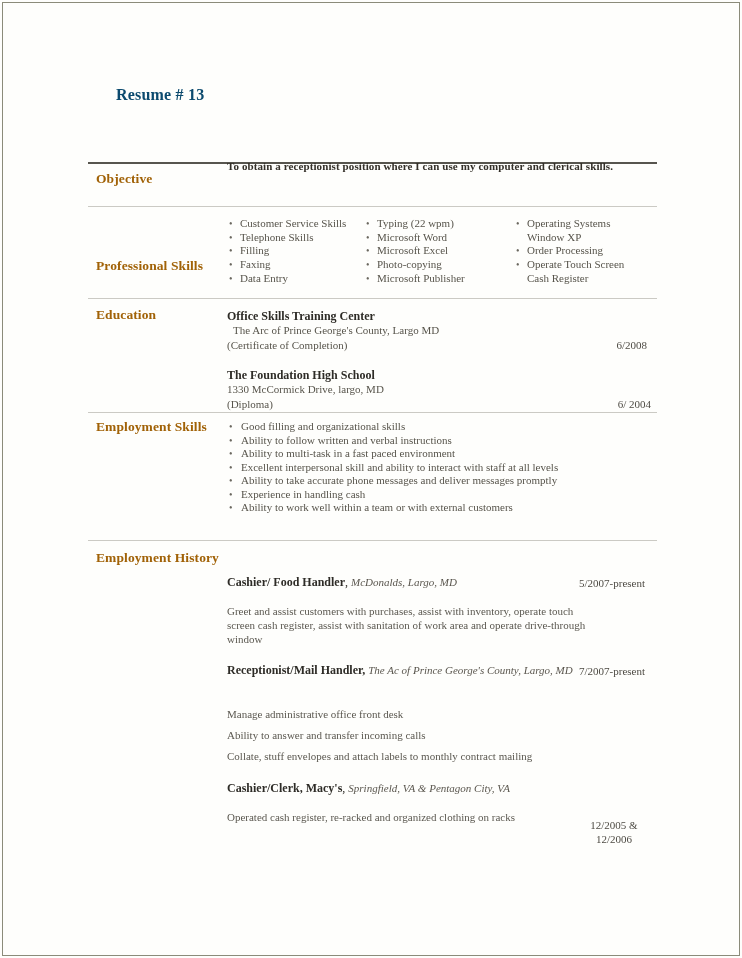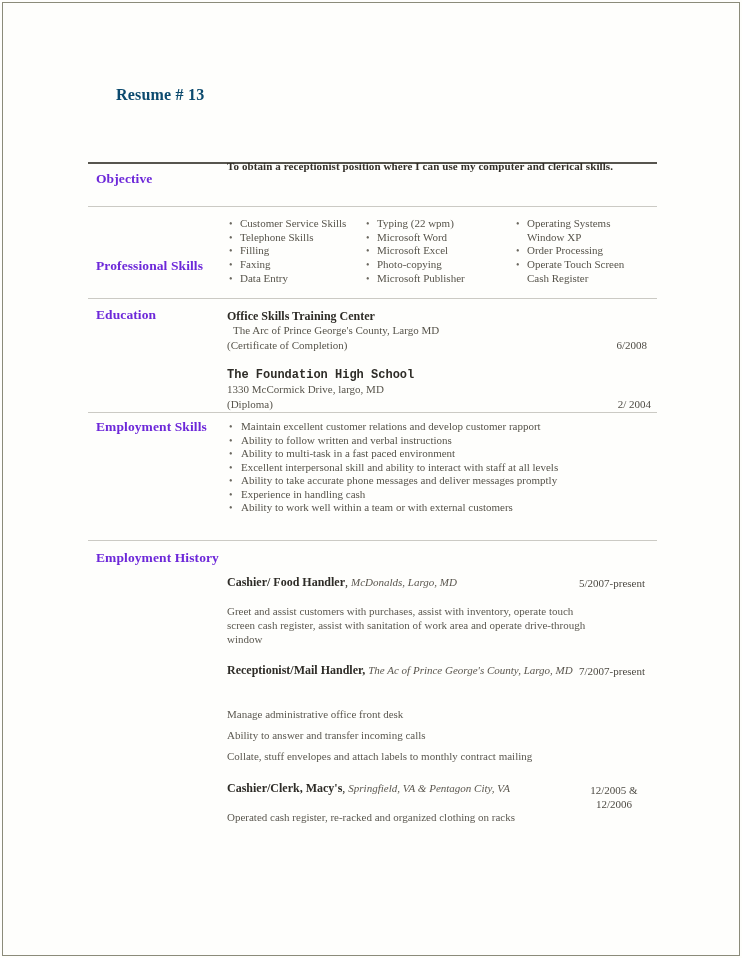--- a/index.html
+++ b/index.html
@@ -9,21 +9,21 @@
     font-family:"Liberation Serif","DejaVu Serif",serif;
     color:#55524a;
     position:relative;
     overflow:hidden;
   }
   .frame{position:absolute;inset:2px;border:1px solid #8b8b7a;pointer-events:none;}
   .abs{position:absolute;}
   .page-title{left:96px;top:86px;font-size:16px;font-weight:bold;color:#0c4a6e;letter-spacing:.2px;margin-left:20px;}
   .rule{left:88px;width:569px;background:#cbcac4;height:1px;}
   .rule.dark{background:#57554e;height:2px;}
-  .sec-label{left:96px;font-size:13.5px;font-weight:bold;color:#6d28d9;letter-spacing:.1px;}
+  .sec-label{left:96px;font-size:13.5px;font-weight:bold;color:#a16207;letter-spacing:.1px;}
   .objective-text{left:227px;width:420px;font-size:11px;font-weight:bold;color:#332f28;letter-spacing:.1px;}
   .skill-col{top:217px;font-size:11px;line-height:13.7px;color:#57544b;}
   .skill-col .item{position:relative;padding-left:13px;}
   .skill-col .item::before{content:"•";position:absolute;left:2px;top:0;font-size:10px;color:#6a675e;}
   .skill-col .line{display:block;}
   .edu-school{font-size:12px;font-weight:bold;color:#2e2c27;}
   .edu-line{font-size:11px;color:#57544b;}
   .edu-date{font-size:11px;color:#4e4b44;}
   .elist{left:227px;top:420px;font-size:11px;line-height:13.5px;color:#57544b;}
   .elist .item{position:relative;padding-left:14px;}
@@ -84,30 +84,30 @@
 
 <div class="abs rule" style="top:298px;"></div>
 
 <div class="abs sec-label" style="top:307px;">Education</div>
 
 <div class="abs edu-school" style="left:227px;top:309px;">Office Skills Training Center</div>
 <div class="abs edu-line" style="left:233px;top:324px;">The Arc of Prince George's County, Largo MD</div>
 <div class="abs edu-line" style="left:227px;top:339px;">(Certificate of Completion)</div>
 <div class="abs edu-date" style="right:95px;top:339px;">6/2008</div>
 
-<div class="abs edu-school" style="left:227px;top:368px;font-family:Liberation Mono, monospace;">The Foundation High School</div>
+<div class="abs edu-school" style="left:227px;top:368px;">The Foundation High School</div>
 <div class="abs edu-line" style="left:227px;top:383px;">1330 McCormick Drive, largo, MD</div>
 <div class="abs edu-line" style="left:227px;top:398px;">(Diploma)</div>
-<div class="abs edu-date" style="right:91px;top:398px;">2/ 2004</div>
+<div class="abs edu-date" style="right:91px;top:398px;">6/ 2004</div>
 
 <div class="abs rule" style="top:412px;"></div>
 
 <div class="abs sec-label" style="top:419px;">Employment Skills</div>
 <div class="abs elist">
-  <div class="item">Maintain excellent customer relations and develop customer rapport</div>
+  <div class="item">Good filling and organizational skills</div>
   <div class="item">Ability to follow written and verbal instructions</div>
   <div class="item">Ability to multi-task in a fast paced environment</div>
   <div class="item">Excellent interpersonal skill and ability to interact with staff at all levels</div>
   <div class="item">Ability to take accurate phone messages and deliver messages promptly</div>
   <div class="item">Experience in handling cash</div>
   <div class="item">Ability to work well within a team or with external customers</div>
 </div>
 
 <div class="abs rule" style="top:540px;"></div>
 
@@ -117,17 +117,17 @@
 <div class="abs job-date" style="left:579px;top:577px;">5/2007-present</div>
 <div class="abs job-desc" style="top:597px;width:368px;">Greet and assist customers with purchases, assist with inventory, operate touch screen cash register, assist with sanitation of work area and operate drive-through window</div>
 
 <div class="abs job-title-line" style="top:663px;"><span class="jt">Receptionist/Mail Handler,</span><span class="jsep"> </span><span class="jco">The Ac of Prince George's County, Largo, MD</span></div>
 <div class="abs job-date" style="left:579px;top:665px;">7/2007-present</div>
 <div class="abs job-desc" style="top:700px;width:380px;">Manage administrative office front desk</div>
 <div class="abs job-desc" style="top:721px;width:380px;">Ability to answer and transfer incoming calls</div>
 <div class="abs job-desc" style="top:742px;width:380px;">Collate, stuff envelopes and attach labels to monthly contract mailing</div>
 
 <div class="abs job-title-line" style="top:781px;"><span class="jt">Cashier/Clerk, Macy's</span><span class="jsep">, </span><span class="jco">Springfield, VA &amp; Pentagon City, VA</span></div>
-<div class="abs job-date date-stack" style="left:583px;top:783px;width:62px;">
+<div class="abs job-date date-stack" style="left:583px;top:818px;width:62px;">
   <span style="display:block;">12/2005 &amp;</span>
   <span style="display:block;">12/2006</span>
 </div>
 <div class="abs job-desc" style="top:803px;width:380px;">Operated cash register, re-racked and organized clothing on racks</div>
 
 </body></html>

